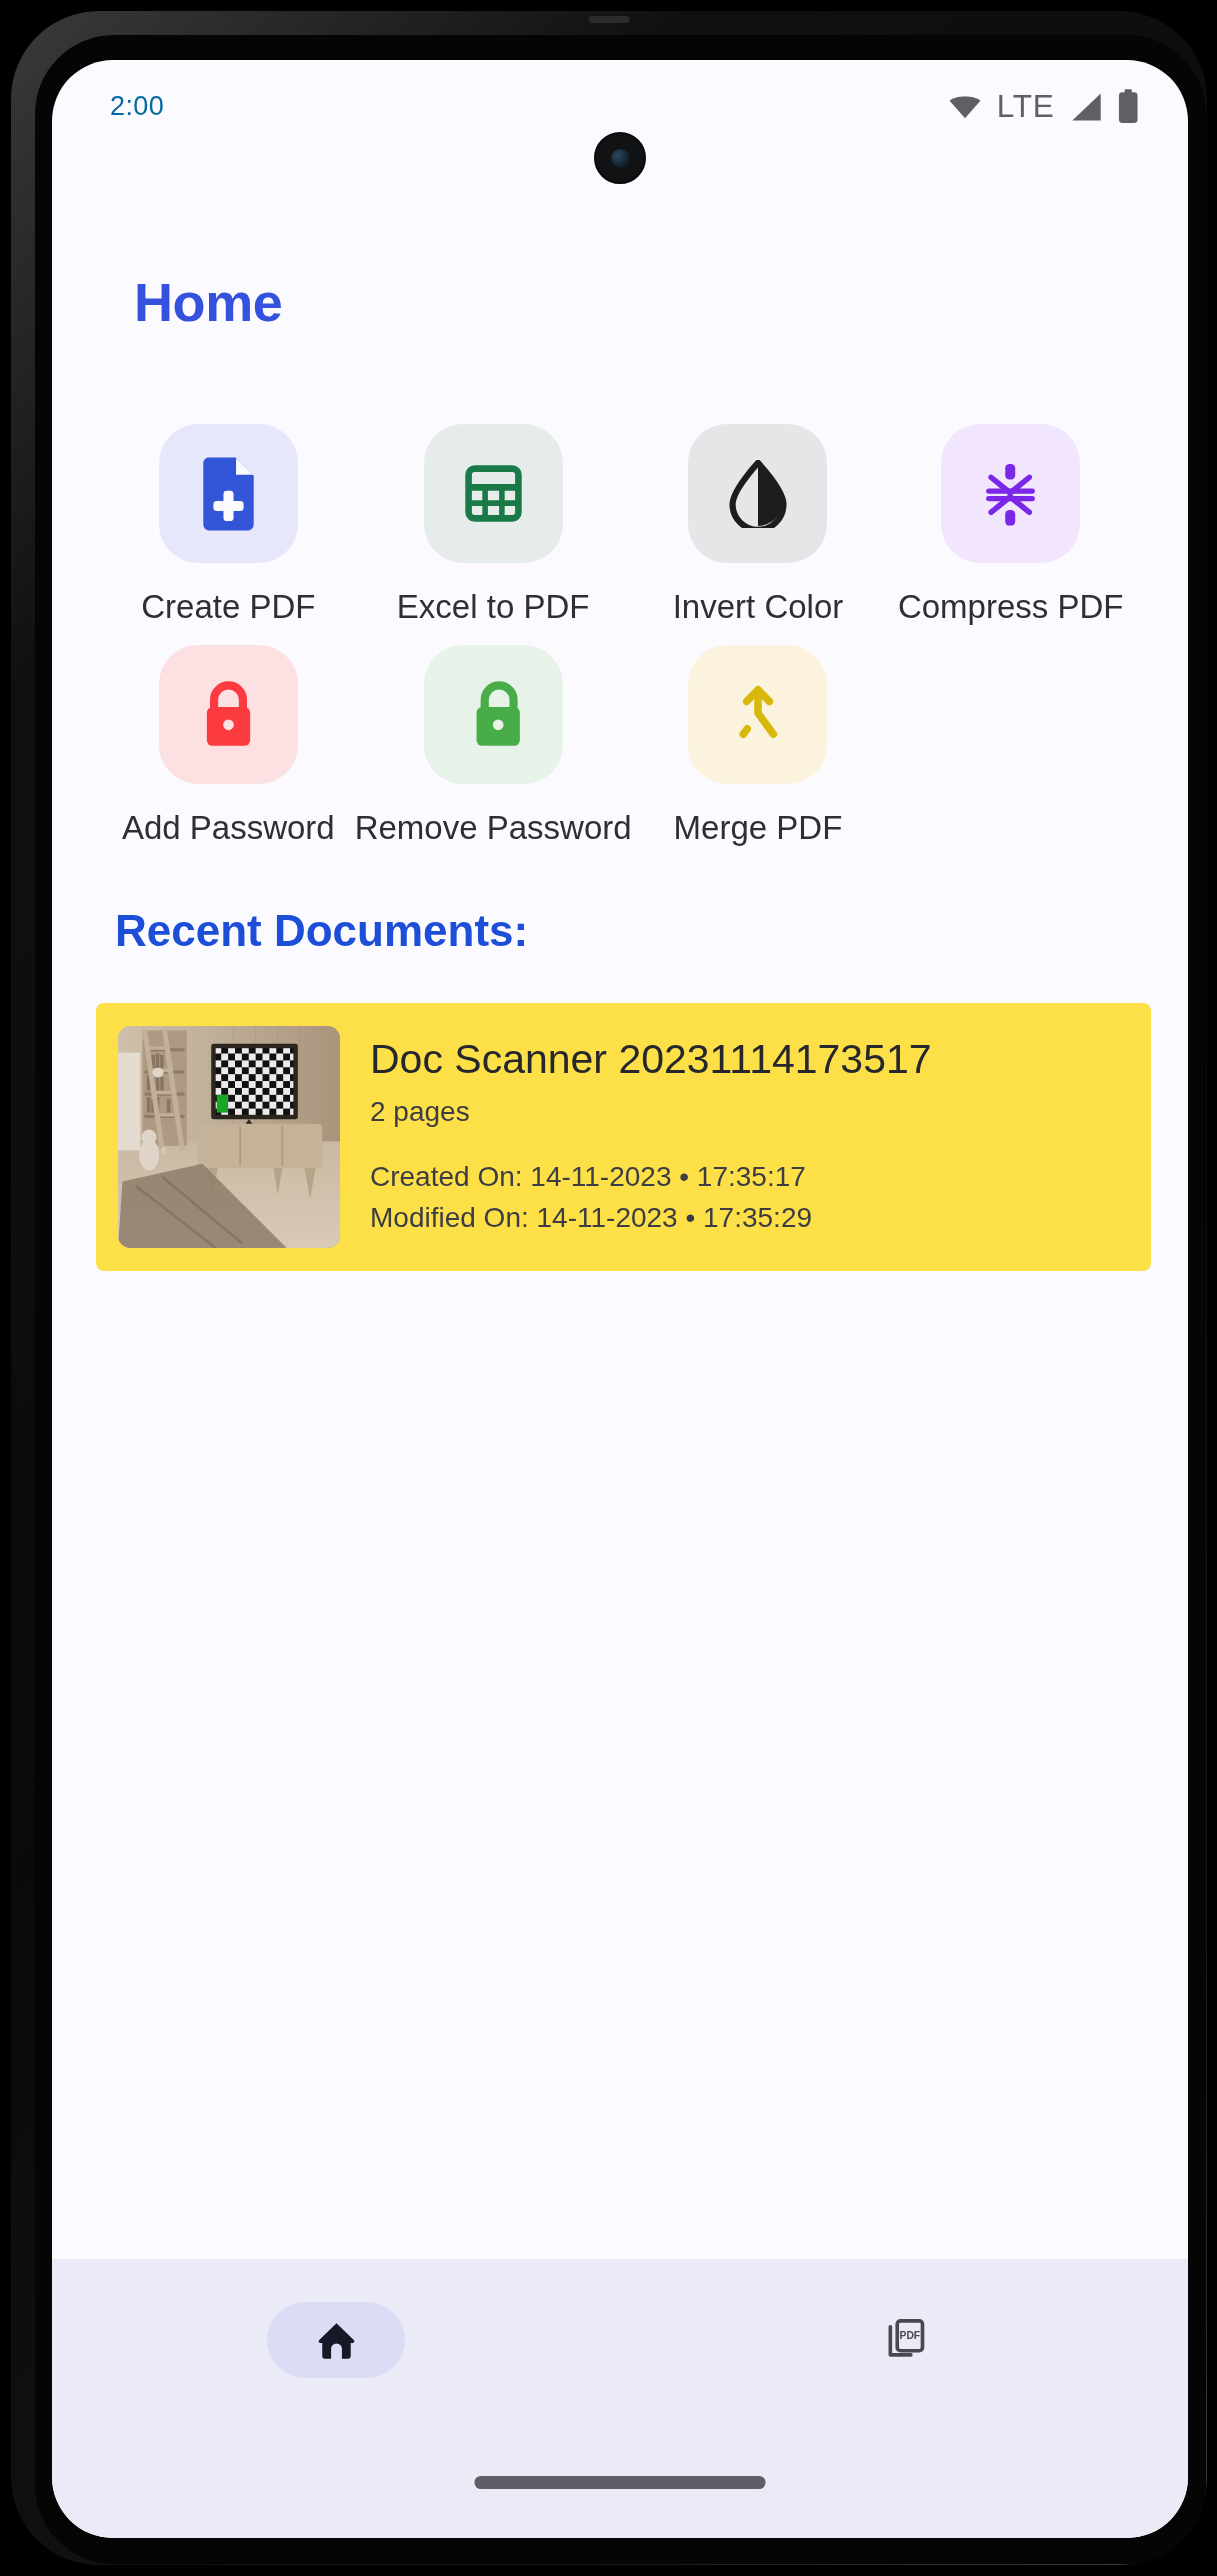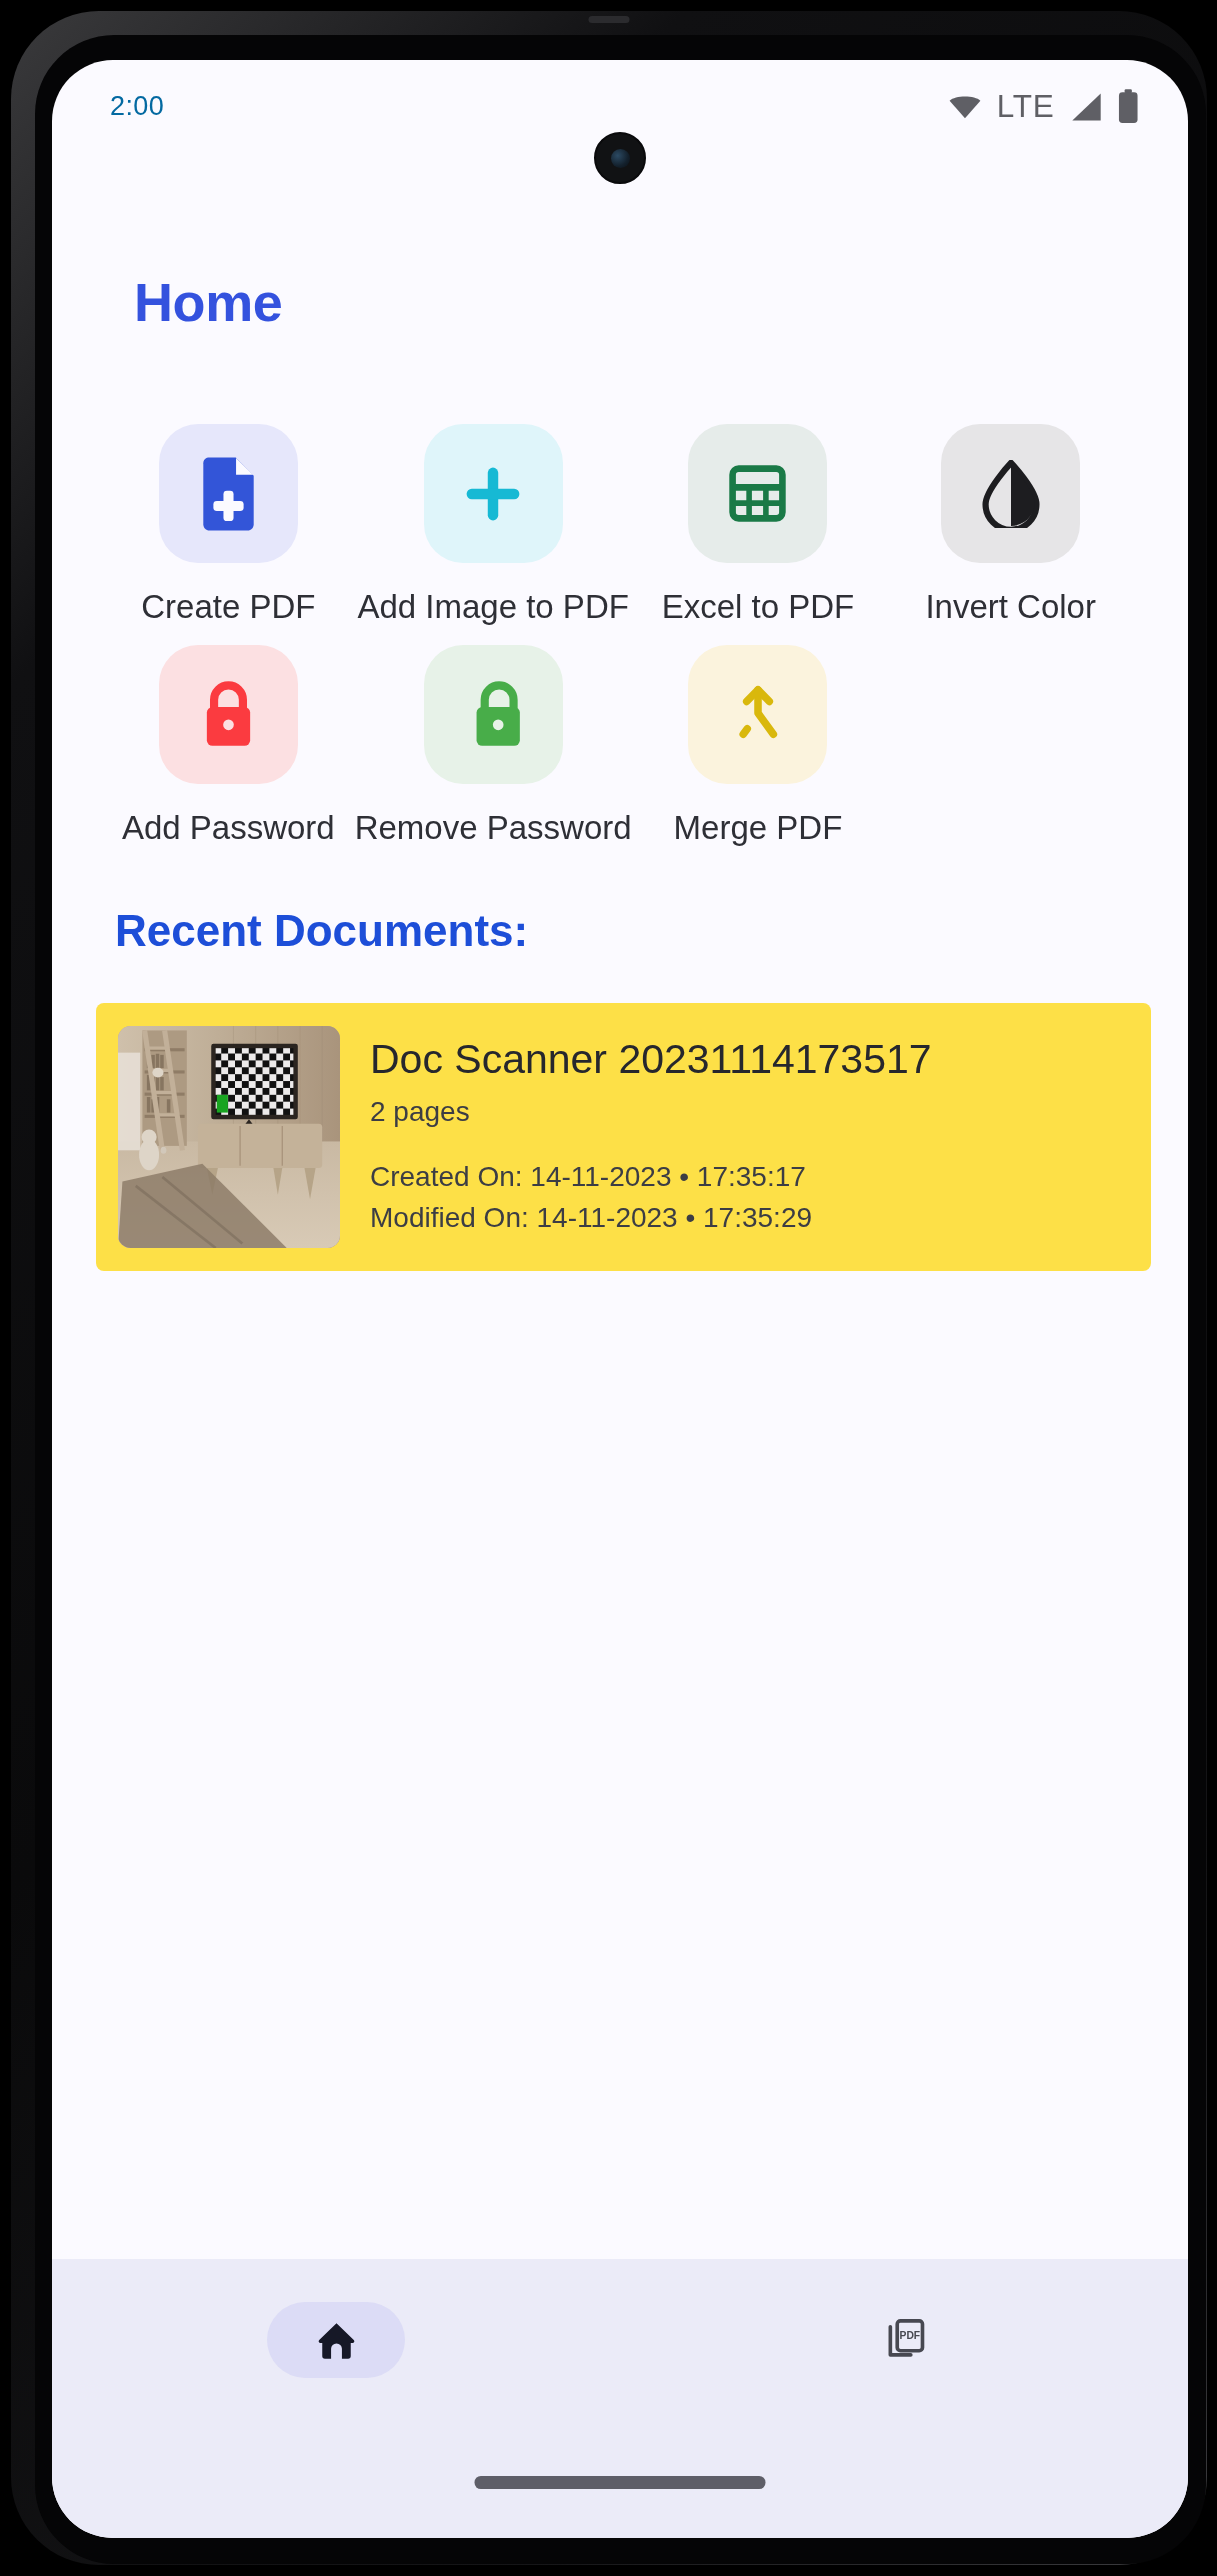--- a/index.html
+++ b/index.html
@@ -254,31 +254,20 @@
               <path d="M2 2.2 C2 1 2.9 0.4 3.9 0.4 L12.3 0.4 L18 6.2 L18 21.6 C18 22.8 17.1 23.6 16.1 23.6 L3.9 23.6 C2.9 23.6 2 22.8 2 21.6 Z" fill="#3355d8"></path>
               <path d="M12.4 0.6 L12.4 5.9 L17.8 5.9 Z" fill="#fbfaff"></path>
               <rect x="8.4" y="11" width="3.2" height="9.6" rx="1.1" fill="#fbfaff"></rect>
               <rect x="5.2" y="14.2" width="9.6" height="3.2" rx="1.1" fill="#fbfaff"></rect>
             </svg>
           </span>
         </div>
         <div class="tool-label">Create PDF</div>
       </div>
 
-      <div class="tool-item">
-        <div class="tool-icon-box" style="background:#dff5fa">
-          <span>
-            <svg width="66" height="66" viewBox="0 0 24 24">
-              <rect x="10.1" y="2.4" width="3.8" height="19.2" rx="1.9" fill="#16b9d4"></rect>
-              <rect x="2.4" y="10.1" width="19.2" height="3.8" rx="1.9" fill="#16b9d4"></rect>
-            </svg>
-          </span>
-        </div>
-        <div class="tool-label">Add Image to PDF</div>
-      </div>
 
       <div class="tool-item">
         <div class="tool-icon-box" style="background:#e6ecea">
           <span>
             <svg width="61" height="61" viewBox="0 0 24 24">
               <rect x="2.2" y="2.2" width="19.6" height="19.6" rx="2.4" fill="none" stroke="#1a7a47" stroke-width="2.6"></rect>
               <line x1="2.2" y1="9.6" x2="21.8" y2="9.6" stroke="#1a7a47" stroke-width="2.6"></line>
               <line x1="2.2" y1="15.8" x2="21.8" y2="15.8" stroke="#1a7a47" stroke-width="2.2"></line>
               <line x1="8.7" y1="9.6" x2="8.7" y2="21.8" stroke="#1a7a47" stroke-width="2.2"></line>
               <line x1="15.3" y1="9.6" x2="15.3" y2="21.8" stroke="#1a7a47" stroke-width="2.2"></line>
@@ -293,20 +282,37 @@
           <span>
             <svg width="60" height="68" viewBox="0 0 20 23">
               <path d="M10 1 C10 1 18.6 10.1 18.6 15 A8.6 8.6 0 0 1 1.4 15 C1.4 10.1 10 1 10 1 Z" fill="none" stroke="#1d1d20" stroke-width="2.1"></path>
               <path d="M10 1.6 C10 1.6 18.1 10.3 18.1 15 A8.1 8.1 0 0 1 10 22.3 Z" fill="#1d1d20"></path>
             </svg>
           </span>
         </div>
         <div class="tool-label">Invert Color</div>
       </div>
 
+      <div class="tool-item">
+        <div class="tool-icon-box" style="background:#f1e6fd">
+          <span>
+            <svg width="61" height="68" viewBox="0 0 22 24">
+              <g fill="#7b27e8">
+                <rect x="9.1" y="1.2" width="3.6" height="5.6" rx="1.5"></rect>
+                <path d="M4.6 5.2 L10.9 10.3 L17.2 5.2 C18.2 4.4 19.4 5.8 18.5 6.7 L11.8 12.2 A1.4 1.4 0 0 1 10 12.2 L3.3 6.7 C2.4 5.8 3.6 4.4 4.6 5.2 Z"></path>
+                <rect x="2.2" y="10.0" width="17.6" height="1.9" rx="0.95"></rect>
+                <rect x="2.2" y="12.7" width="17.6" height="1.9" rx="0.95"></rect>
+                <rect x="9.1" y="17.8" width="3.6" height="5.6" rx="1.5"></rect>
+                <path d="M4.6 19.4 L10.9 14.3 L17.2 19.4 C18.2 20.2 19.4 18.8 18.5 17.9 L11.8 12.4 A1.4 1.4 0 0 0 10 12.4 L3.3 17.9 C2.4 18.8 3.6 20.2 4.6 19.4 Z"></path>
+              </g>
+            </svg>
+          </span>
+        </div>
+        <div class="tool-label">Compress PDF</div>
+      </div>
 
       <div class="tool-item">
         <div class="tool-icon-box" style="background:#fce0e2">
           <span>
             <svg width="57" height="69" viewBox="0 0 18 22">
               <path d="M4.4 9 L4.4 6.3 A4.6 4.6 0 0 1 13.6 6.3 L13.6 9" fill="none" stroke="#fb3b40" stroke-width="2.6"></path>
               <rect x="2.1" y="8.6" width="13.8" height="12.4" rx="1.8" fill="#fb3b40"></rect>
               <circle cx="9" cy="14.3" r="1.7" fill="#fce0e2"></circle>
             </svg>
           </span>

